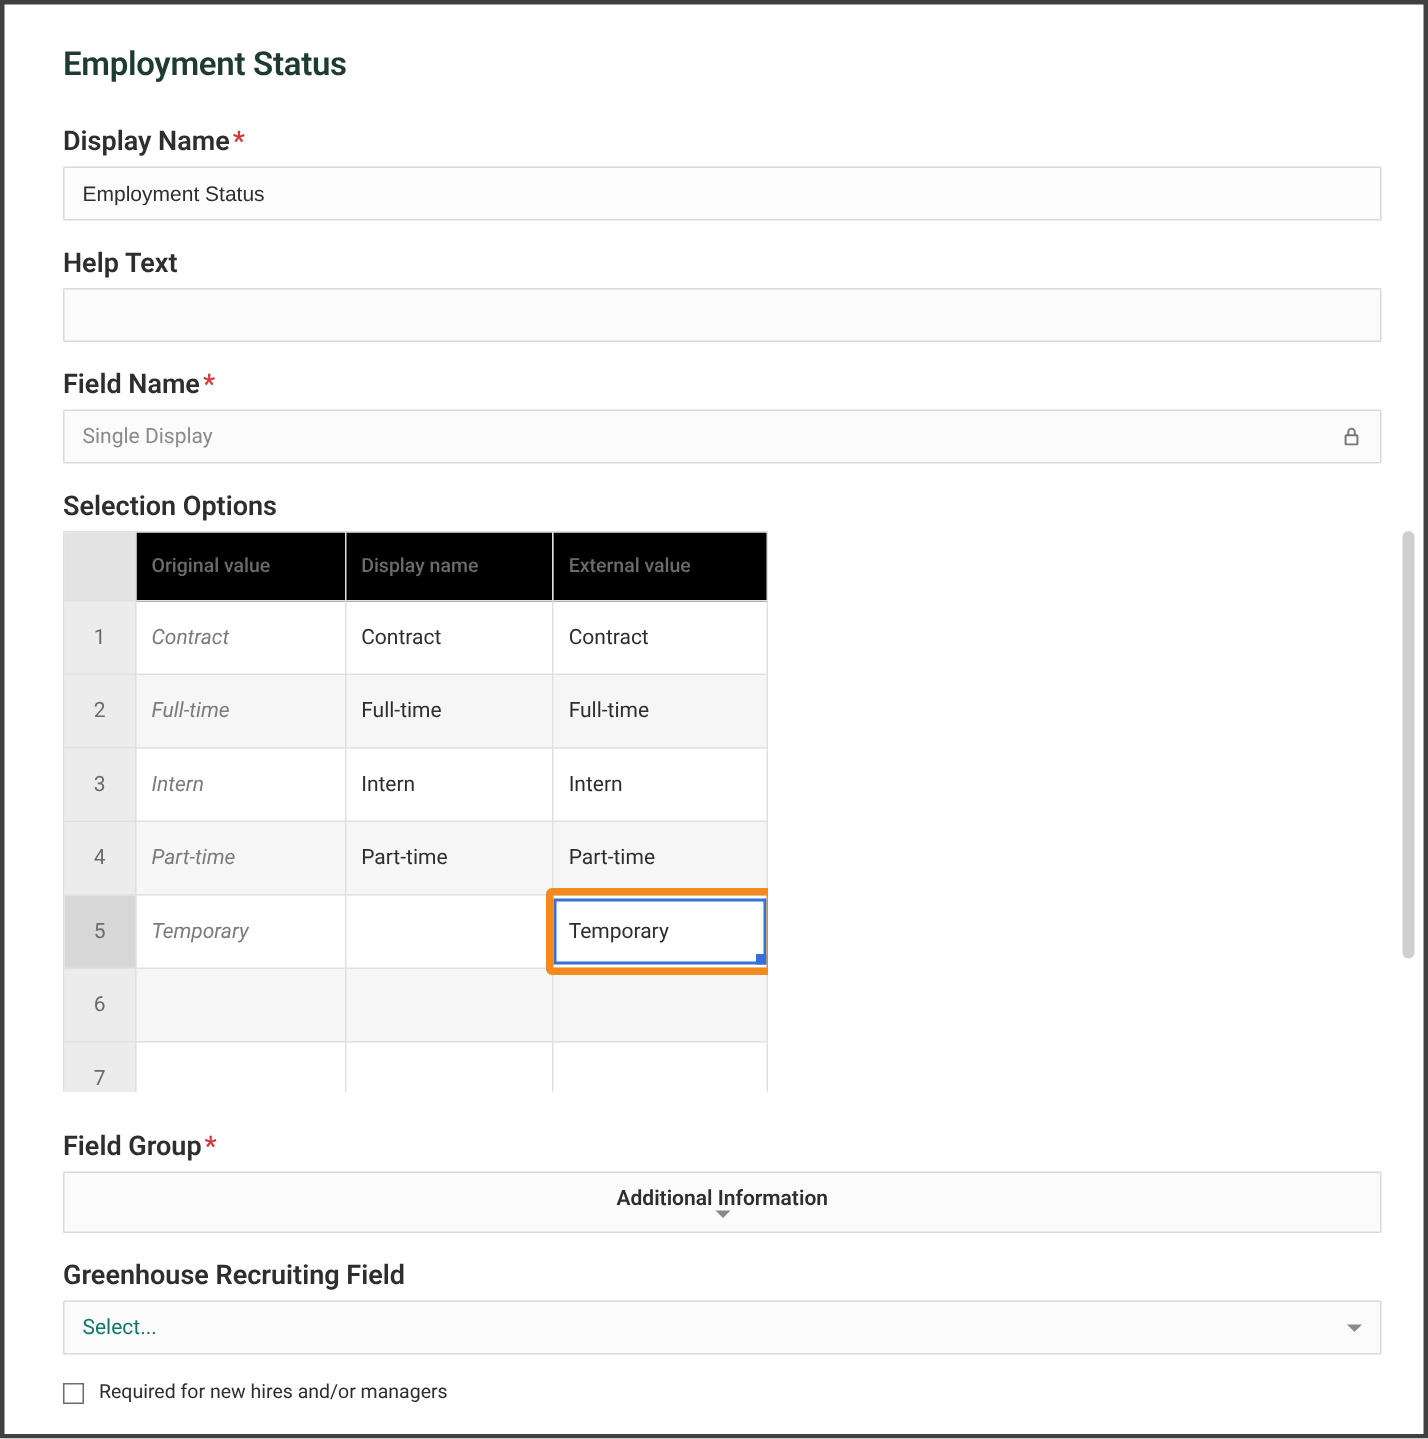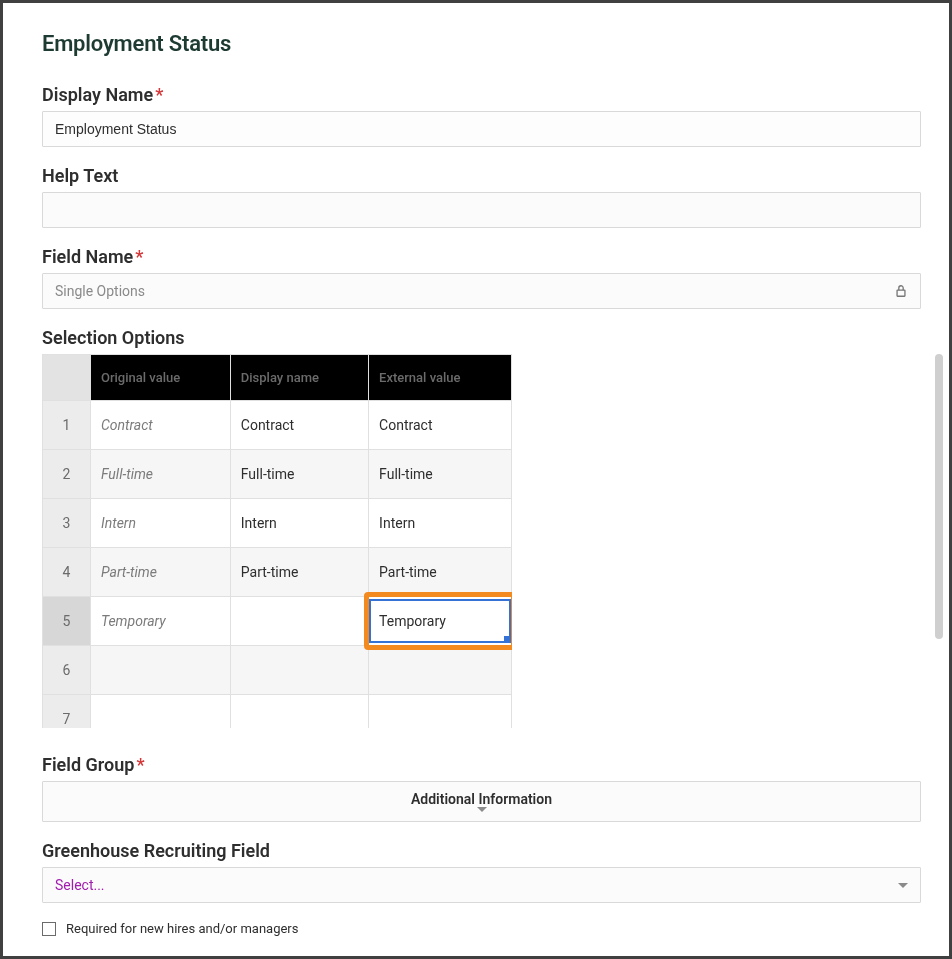--- a/index.html
+++ b/index.html
@@ -49,21 +49,21 @@
     padding: 9px 12px;
     font-size: 14px;
     border-radius: 1px;
     display: flex;
     justify-content: space-between;
     align-items: center;
     color: #636363;
   }
   .select-row.locked { color: #8a8a8a; }
   .select-row.bold { color: #2e2e2e; font-weight: 600; flex-direction: column; }
-  .select-row.placeholder { color: #a21caf; font-weight: 400; }
+  .select-row.placeholder { color: #0f766e; font-weight: 400; }
   .lock-icon { width: 14px; height: 14px; fill: none; stroke: #777; stroke-width: 1.5; }
   .caret-down {
     width: 0; height: 0;
     border-left: 5px solid transparent;
     border-right: 5px solid transparent;
     border-top: 5px solid #8a8a8a;
   }
   
   .content-row { display: flex; position: relative; }
   .opts-table {
@@ -168,21 +168,21 @@
   <div class="field-block">
     <label class="label">Help Text</label>
     <input class="text-input empty" type="text" value="" style="">
   </div>
 
   <div class="field-block">
     <label class="label">
       <span>Field Name</span><span class="required">*</span>
     </label>
     <div class="select-row locked">
-      <span>Single Options</span>
+      <span>Single Display</span>
       <svg class="lock-icon" viewBox="0 0 16 16">
           <rect x="3.5" y="7" width="9" height="7" rx="0.5"></rect>
           <path d="M5.5 7 V4.5 a2.5 2.5 0 0 1 5 0 V7"></path>
         </svg>
     </div>
   </div>
 
   <div class="field-block">
     <label class="label">Selection Options</label>
     <div class="content-row">

